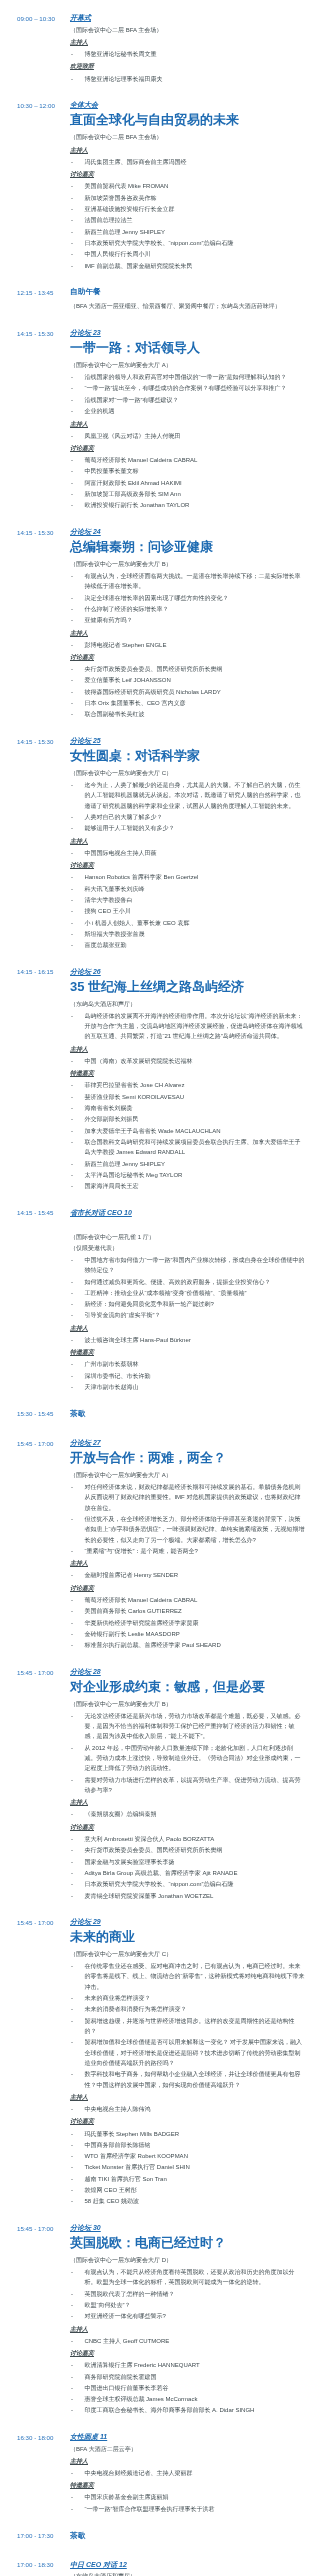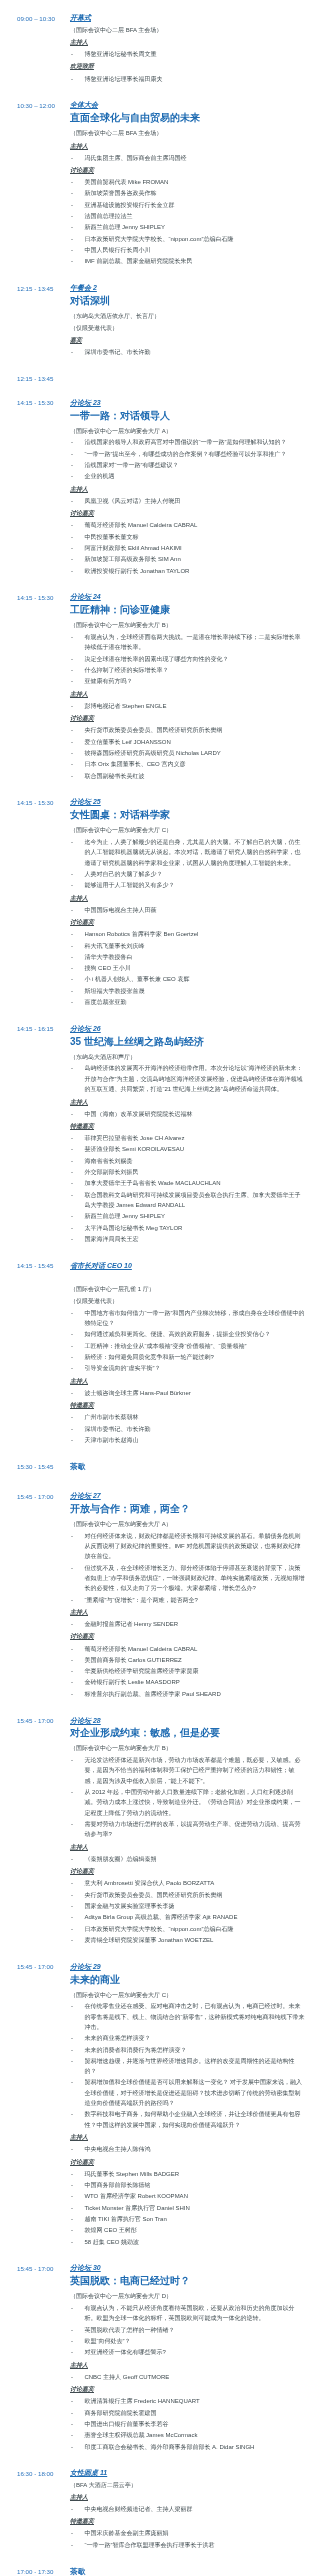--- a/index.html
+++ b/index.html
@@ -4,21 +4,21 @@
 <style>
   html,body{margin:0;padding:0;background:#ffffff;}
   body{width:323px;height:3092px;overflow:hidden;
        font-family:"Liberation Sans","DejaVu Sans",sans-serif;color:#3f4a4f;}
   .page{padding:13.4px 18.5px 0 17px;}
   .session{display:flex;margin-bottom:15.5px;}
   .time{width:53px;flex:none;color:#2b74bd;font-size:6.2px;padding-top:1.5px;white-space:nowrap;}
   .content{flex:1;min-width:0;}
   .series{color:#1e6bb2;font-size:7px;font-weight:bold;font-style:italic;
           text-decoration:underline;line-height:1.4;margin-bottom:1px;}
-  .subtitle{color:#1e6bb2;font-size:10px;font-weight:bold;line-height:1.4;margin-bottom:3.1px;}
+  .subtitle{color:#1e6bb2;font-size:13px;font-weight:bold;line-height:1.4;margin-bottom:3.1px;}
   .plain-title{color:#1e6bb2;font-size:7.7px;font-weight:bold;line-height:1.4;margin-bottom:3.1px;}
   .location{font-size:6px;line-height:1.7;margin:1.5px 0;}
   .bullet{position:relative;padding-left:14.4px;font-size:6px;line-height:1.72;margin:1px 0;}
   .bullet::before{content:"-";position:absolute;left:1px;top:0;}
   .role-label{font-size:6px;font-style:italic;font-weight:bold;text-decoration:underline;
               margin:3.1px 0 2.1px;}
   .spacer{height:11.3px;}
 </style>
 </head>
 <body>
@@ -50,30 +50,23 @@
         <div class="bullet person">法国前总理拉法兰</div>
         <div class="bullet person">新西兰前总理 Jenny SHIPLEY</div>
         <div class="bullet person">日本政策研究大学院大学校长、“nippon.com”总编白石隆</div>
         <div class="bullet person">中国人民银行行长周小川</div>
         <div class="bullet person">IMF 前副总裁、国家金融研究院院长朱民</div>
       </div>
   </div>
     <div class="session">
     <div class="time">12:15 - 13:45</div>
     <div class="content">
-        <div class="series">午餐会 2</div>
-        <div class="subtitle">对话深圳</div>
-        <div class="location">（东屿岛大酒店依永厅、长言厅）</div>
-        <div class="location">（仅限受邀代表）</div>
-        <div class="role-label">嘉宾</div>
-        <div class="bullet person">深圳市委书记、市长许勤</div>
-      </div>
-  </div>
-    <div class="session">
-    <div class="time">12:15 - 13:45</div>
+        <div class="plain-title">自助午餐</div>
+        <div class="location">（BFA 大酒店一层亚细亚、怡景西餐厅、聚贤阁中餐厅；东屿岛大酒店莳味坪）</div>
+      </div>
   </div>
     <div class="session">
     <div class="time">14:15 - 15:30</div>
     <div class="content">
         <div class="series">分论坛 23</div>
         <div class="subtitle">一带一路：对话领导人</div>
         <div class="location">（国际会议中心一层东屿宴会大厅 A）</div>
         <div class="bullet">沿线国家的领导人和政府高官对中国倡议的“一带一路”是如何理解和认知的？</div>
         <div class="bullet">“一带一路”提出至今，有哪些成功的合作案例？有哪些经验可以分享和推广？</div>
         <div class="bullet">沿线国家对“一带一路”有哪些建议？</div>
@@ -85,21 +78,21 @@
         <div class="bullet person">中民投董事长董文标</div>
         <div class="bullet person">阿富汗财政部长 Eklil Ahmad HAKIMI</div>
         <div class="bullet person">新加坡贸工部高级政务部长 SIM Ann</div>
         <div class="bullet person">欧洲投资银行副行长 Jonathan TAYLOR</div>
       </div>
   </div>
     <div class="session">
     <div class="time">14:15 - 15:30</div>
     <div class="content">
         <div class="series">分论坛 24</div>
-        <div class="subtitle">工匠精神：问诊亚健康</div>
+        <div class="subtitle">总编辑秦朔：问诊亚健康</div>
         <div class="location">（国际会议中心一层东屿宴会大厅 B）</div>
         <div class="bullet">有观点认为，全球经济面临两大挑战。一是潜在增长率持续下移；二是实际增长率持续低于潜在增长率。</div>
         <div class="bullet">决定全球潜在增长率的因素出现了哪些方向性的变化？</div>
         <div class="bullet">什么抑制了经济的实际增长率？</div>
         <div class="bullet">亚健康有药方吗？</div>
         <div class="role-label">主持人</div>
         <div class="bullet person">彭博电视记者 Stephen ENGLE</div>
         <div class="role-label">讨论嘉宾</div>
         <div class="bullet person">央行货币政策委员会委员、国民经济研究所所长樊纲</div>
         <div class="bullet person">爱立信董事长 Leif JOHANSSON</div>

